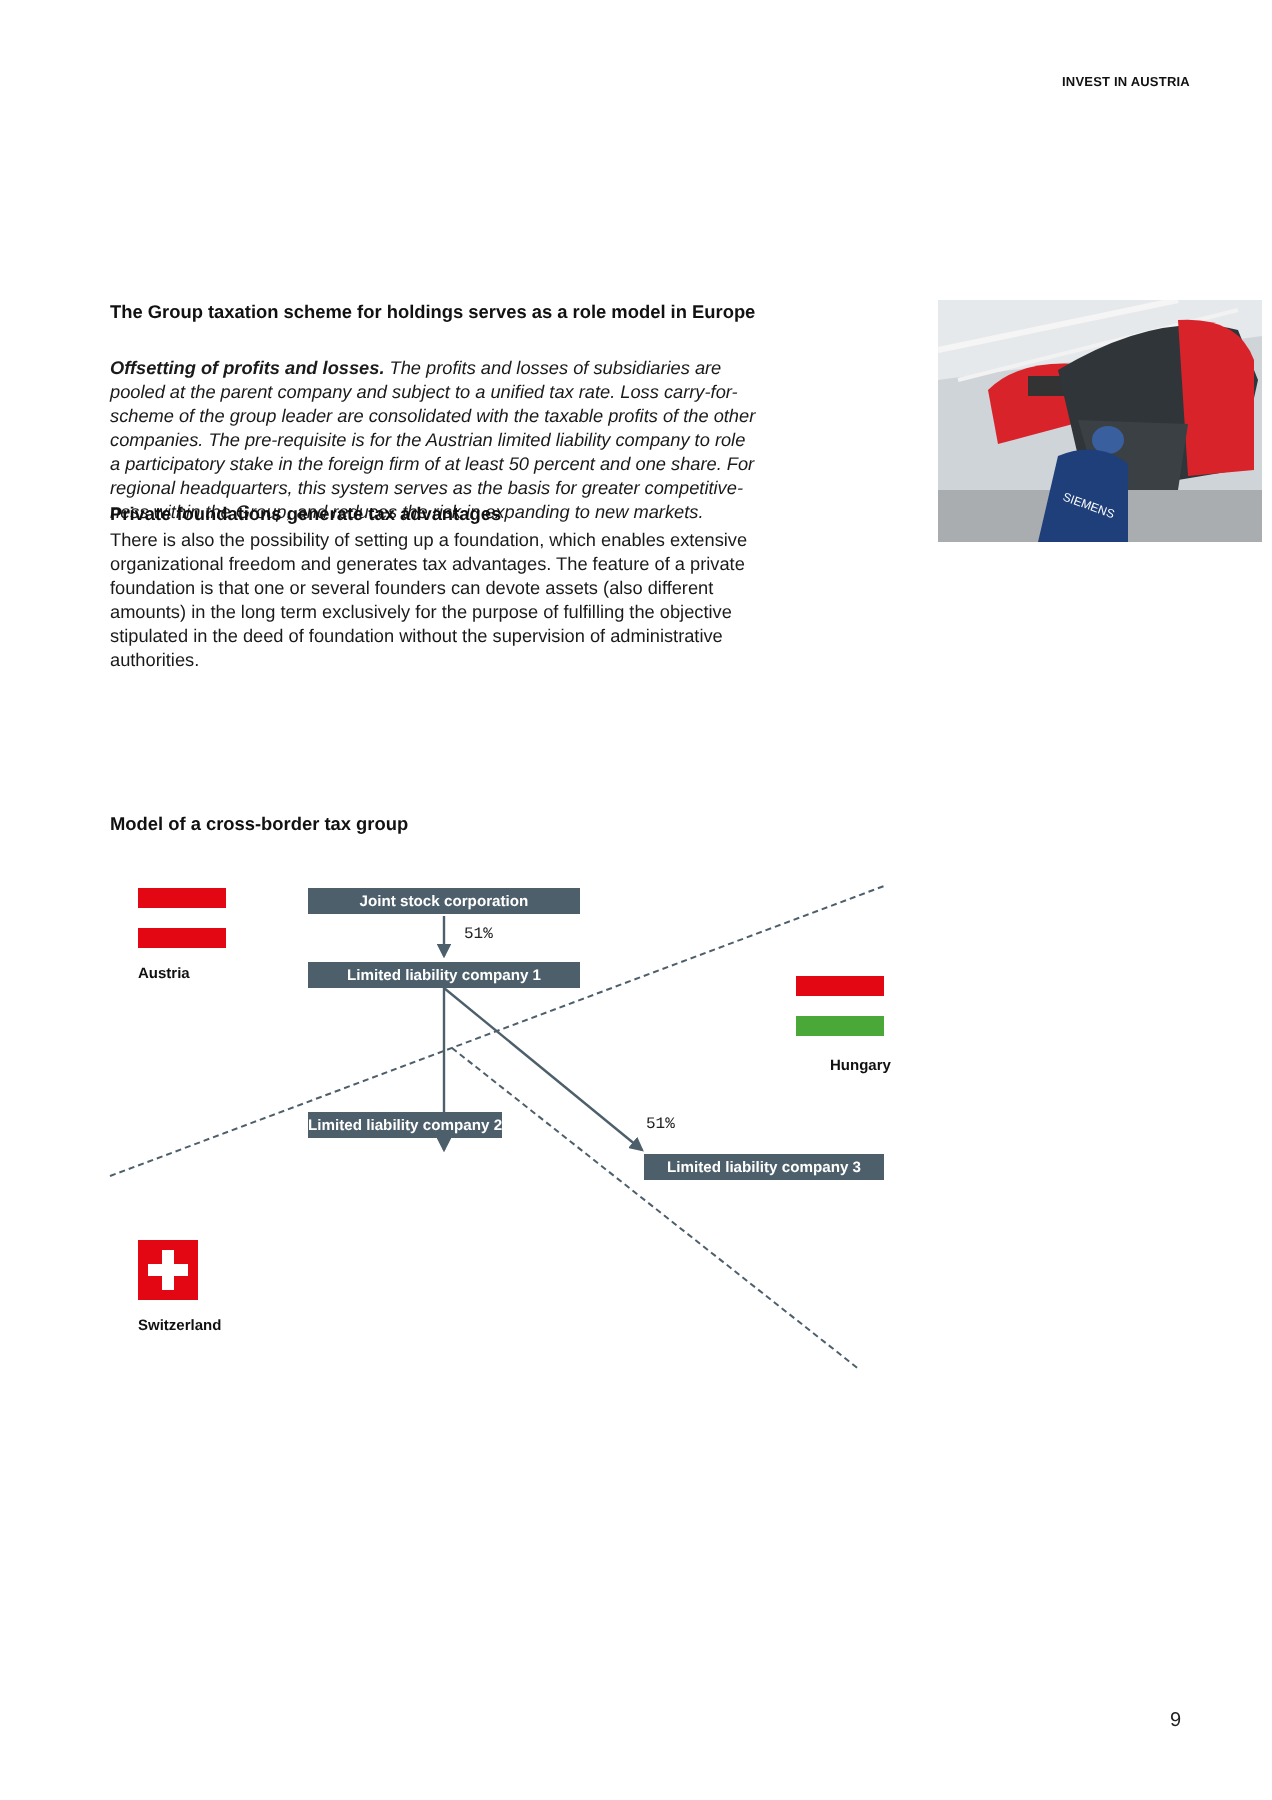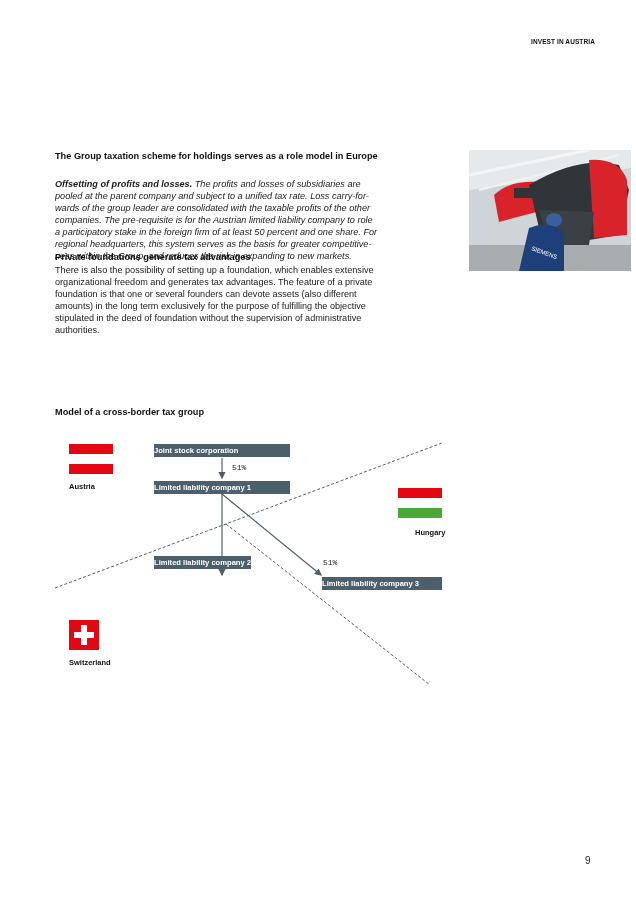--- a/index.html
+++ b/index.html
@@ -25,21 +25,21 @@
       position: absolute; left: 469px; top: 150px; width: 162px; height: 121px; overflow: hidden;
       background: linear-gradient(180deg, #d7dbe0 0%, #c5cbd1 40%, #9ea3a6 100%);
     }
     .diagram-title {
       position: absolute; left: 55px; top: 407px; font-size: 9.2px; font-weight: bold; color: #111;
     }
     .flag-bar { position: absolute; height: 10px; }
     .country-label { position: absolute; font-size: 7.5px; font-weight: bold; color: #111; }
     .box {
       position: absolute; height: 13px; background: #4d5f6b; color: #fff;
-      font-size: 7.6px; font-weight: bold; line-height: 13px; white-space: nowrap;
+      font-size: 7.6px; font-weight: bold; text-align: center; line-height: 13px; white-space: nowrap;
     }
     .pct { position: absolute; font-size: 8px; color: #222; font-family: Liberation Mono, monospace; }
     .swiss {
       position: absolute; left: 69px; top: 620px; width: 30px; height: 30px; background: #e30613;
     }
     .swiss .v { position: absolute; left: 12px; top: 5px; width: 6px; height: 20px; background: #fff; }
     .swiss .h { position: absolute; left: 5px; top: 12px; width: 20px; height: 6px; background: #fff; }
     .page-number { position: absolute; left: 585px; top: 855px; font-size: 10px; color: #222; }
     svg.lines { position: absolute; left: 0; top: 0; }
   </style>
@@ -47,21 +47,21 @@
 <body>
 
 <div class="header-label">INVEST IN AUSTRIA</div>
 
 <div class="section-title">The Group taxation scheme for holdings serves as a role model in Europe</div>
 
 <div class="para p1">
   <b>Offsetting of profits and losses.</b>
   <span>The profits and losses of subsidiaries are</span><br>
   <span>pooled at the parent company and subject to a unified tax rate. Loss carry-for-</span><br>
-  <span>wards of the group leader are consolidated with the taxable profits of the other</span><br>
+  <span>scheme of the group leader are consolidated with the taxable profits of the other</span><br>
   <span>companies. The pre-requisite is for the Austrian limited liability company to role</span><br>
   <span>a participatory stake in the foreign firm of at least 50 percent and one share. For</span><br>
   <span>regional headquarters, this system serves as the basis for greater competitive-</span><br>
   <span>ness within the Group, and reduces the risk in expanding to new markets.</span>
 </div>
 
 <div class="p2-title">Private foundations generate tax advantages</div>
 <div class="para p2">
   <span>There is also the possibility of setting up a foundation, which enables extensive</span><br>
   <span>organizational freedom and generates tax advantages. The feature of a private</span><br>

